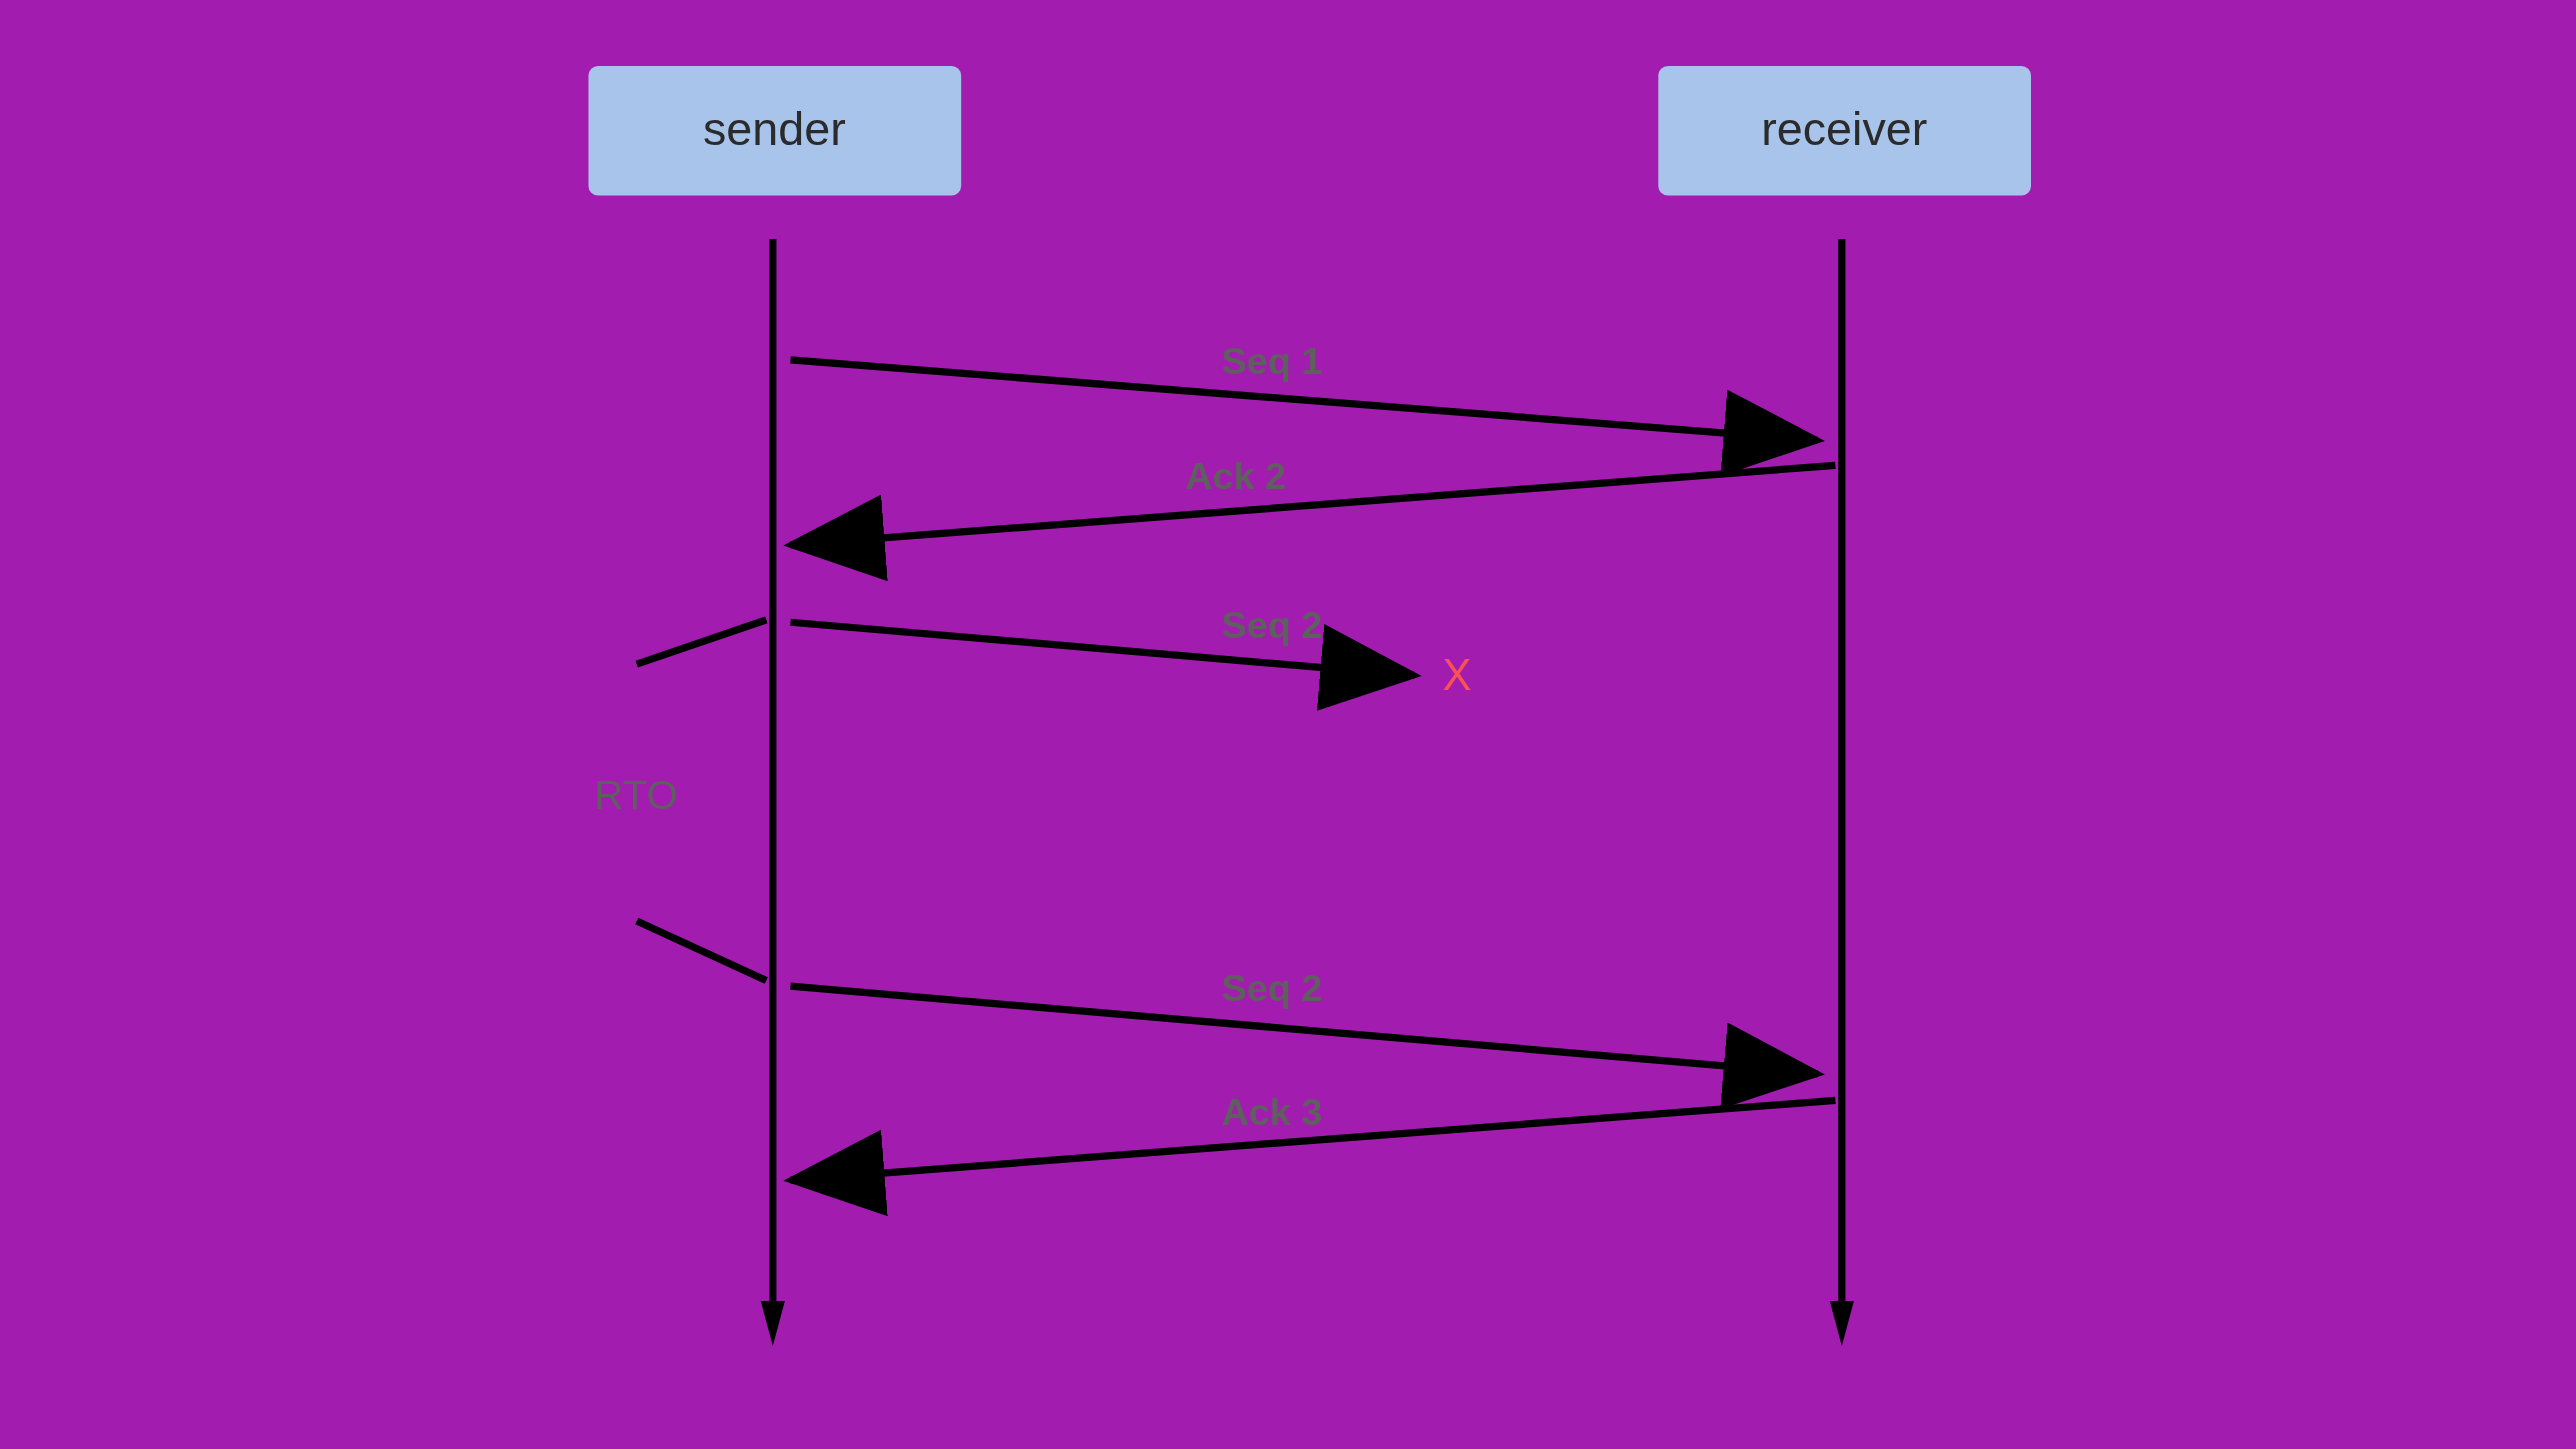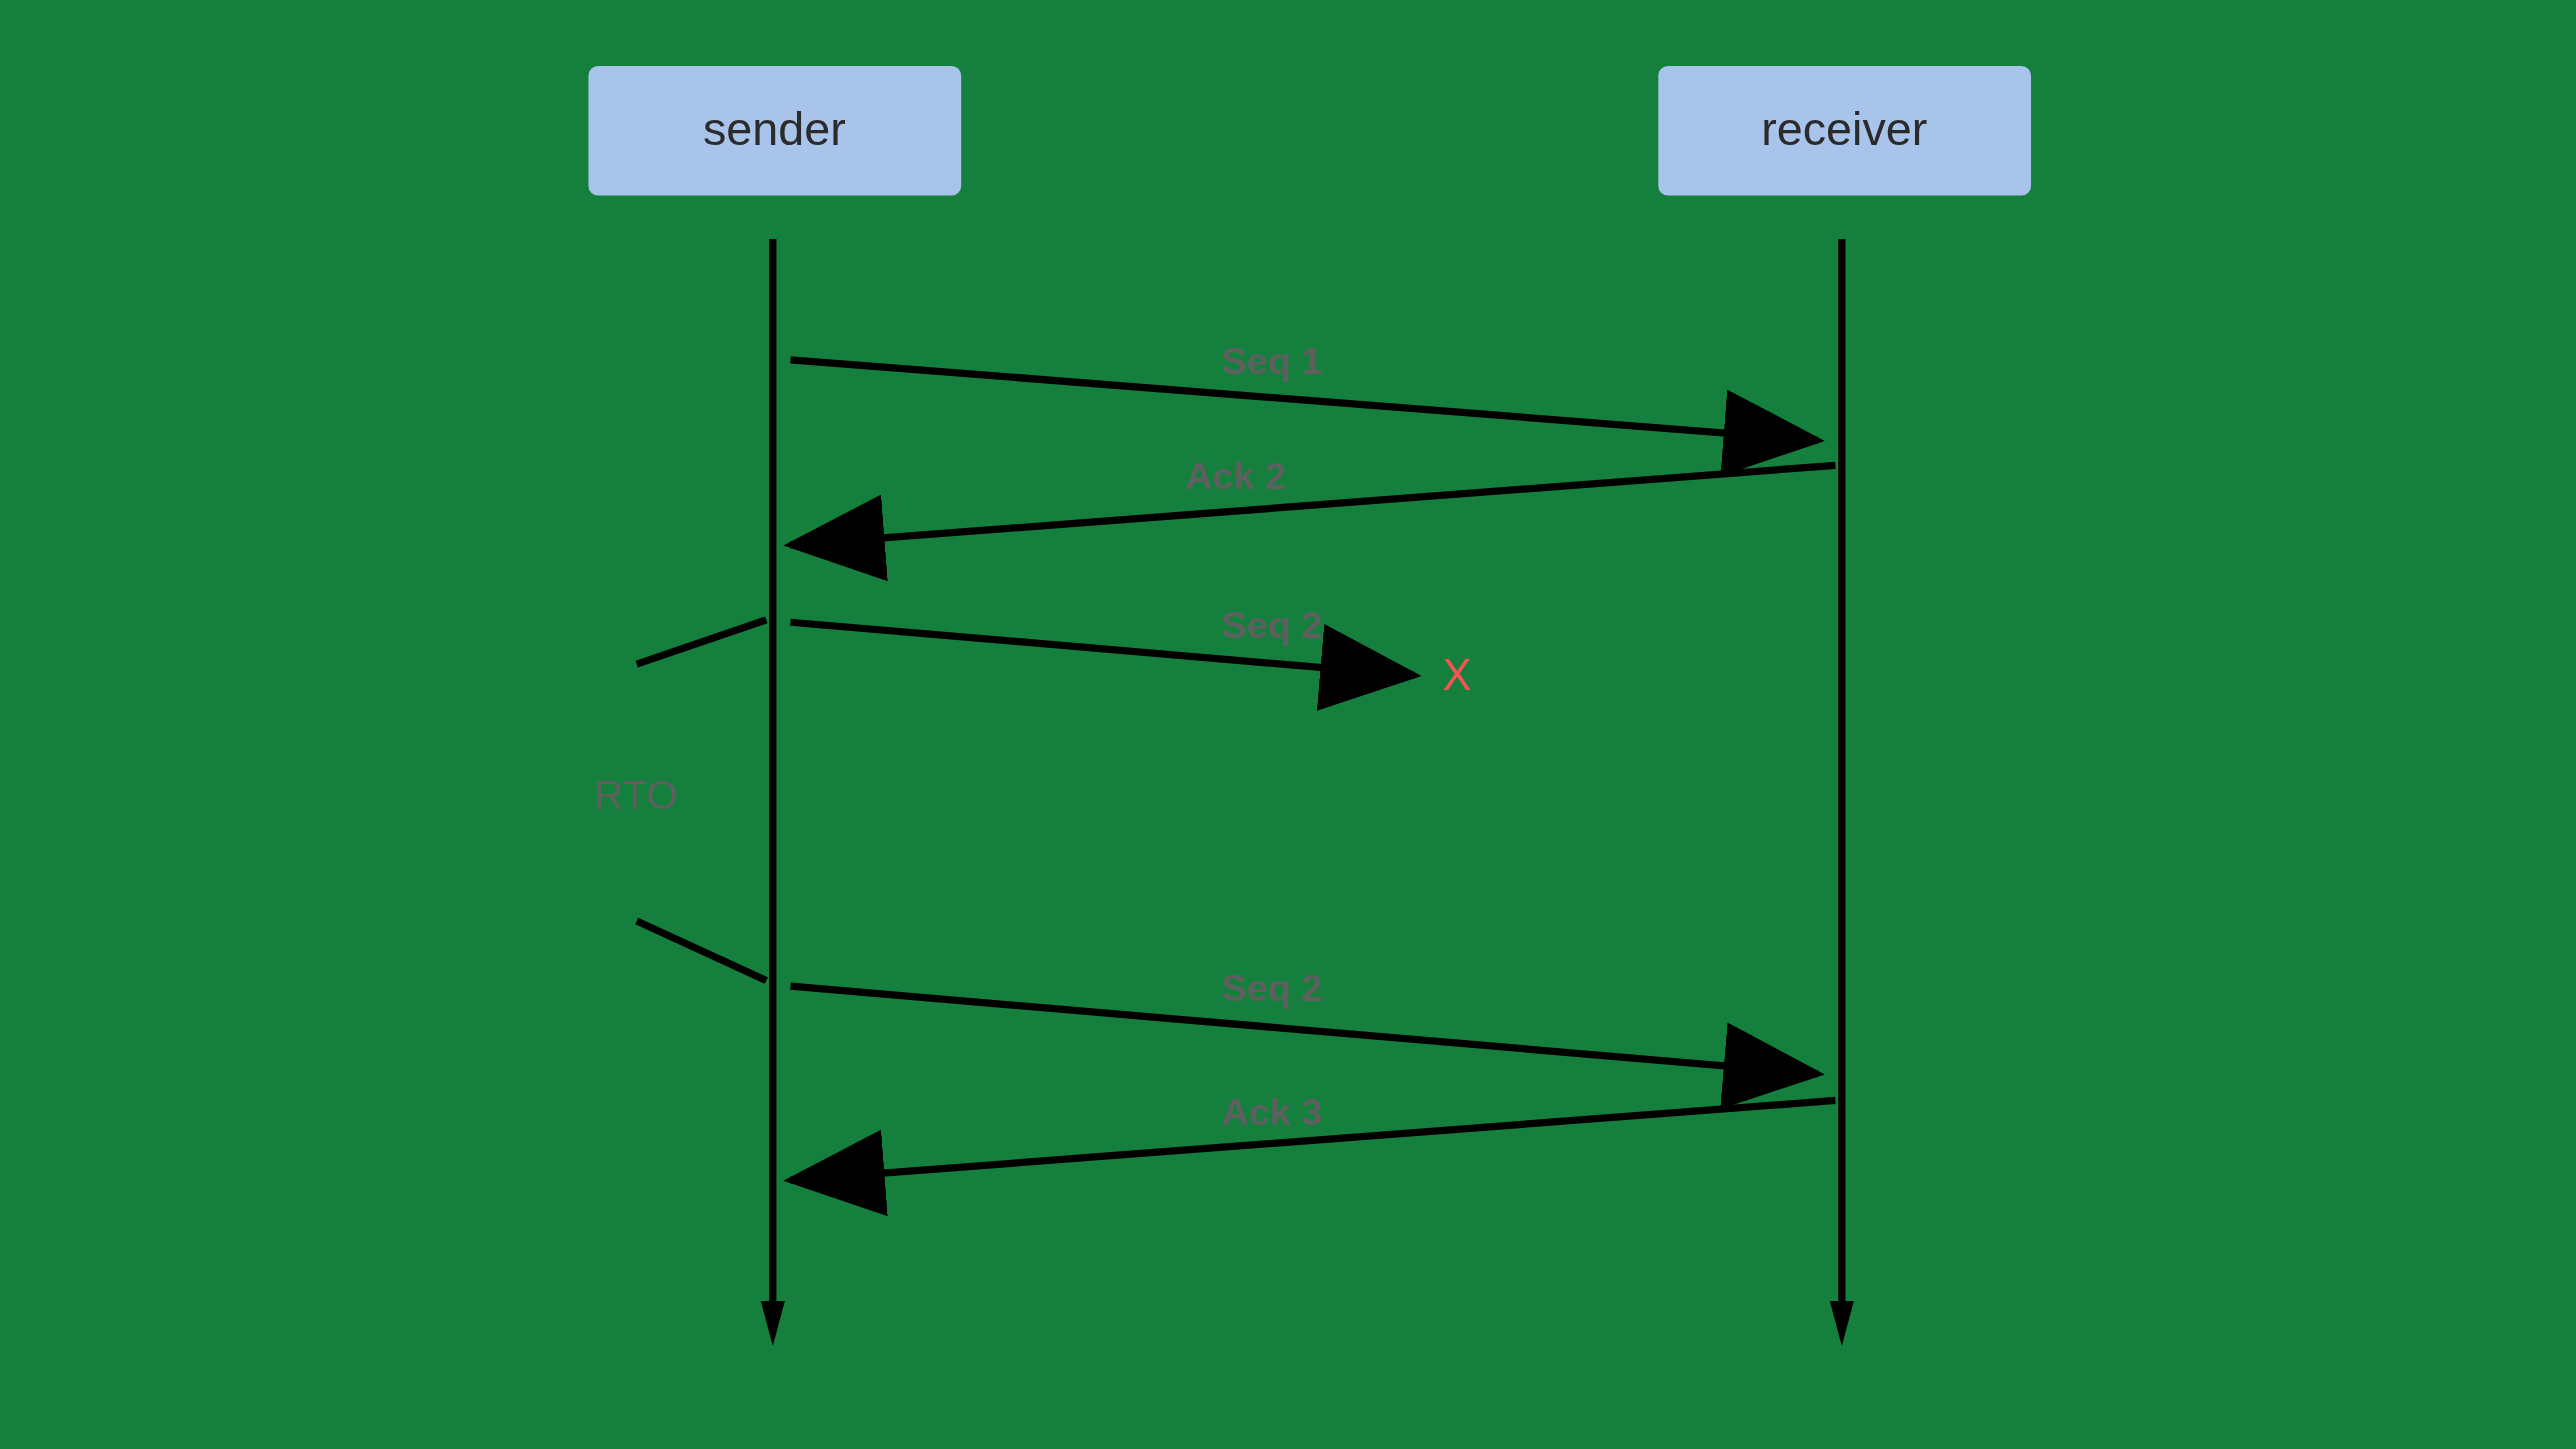--- a/index.html
+++ b/index.html
@@ -11,21 +11,21 @@
   body {
     width: 2576px;
     height: 1449px;
     overflow: hidden;
     font-family: "Liberation Sans", sans-serif;
   }
   #diagram-root {
     position: relative;
     width: 2576px;
     height: 1449px;
-    background: #15803d;
+    background: #a21caf;
   }
   svg#seq-svg {
     position: absolute;
     left: 0;
     top: 0;
     width: 2576px;
     height: 1449px;
     display: block;
   }
   .participant-label {

